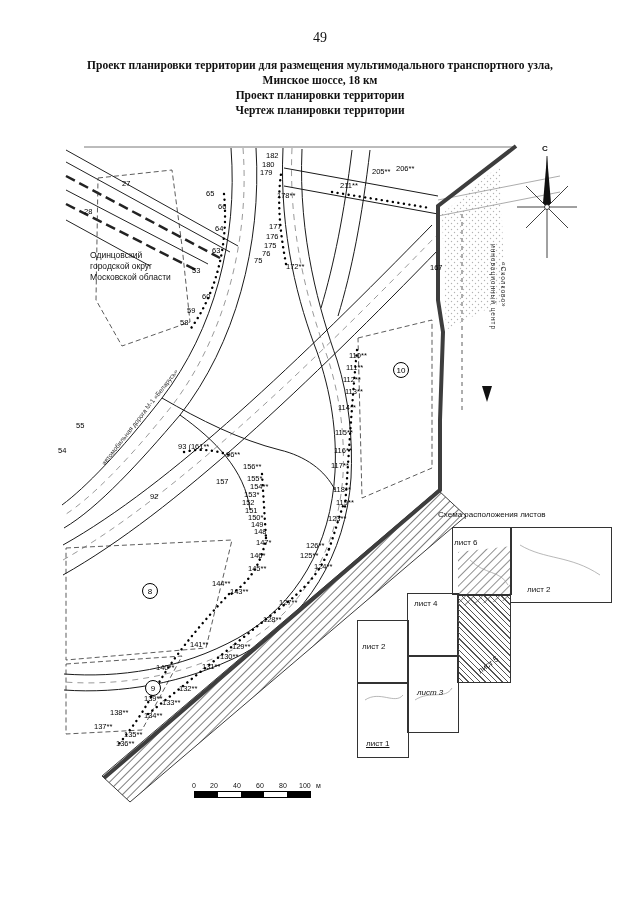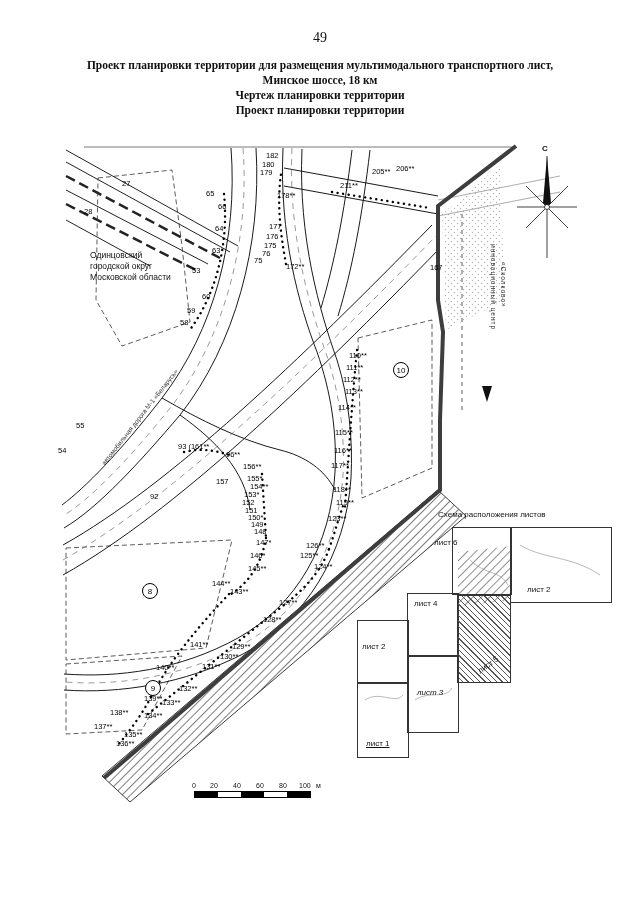--- a/index.html
+++ b/index.html
@@ -38,24 +38,24 @@
   .seg.b{background:#000;} .seg.w{background:#fff;}
 </style>
 </head>
 <body>
 
 <div class="page">
 
   <div class="page-number">49</div>
 
   <div class="title-block">
-    <div>Проект планировки территории для размещения мультимодального транспортного лист,</div>
+    <div>Проект планировки территории для размещения мультимодального транспортного узла,</div>
     <div>Минское шоссе, 18 км</div>
+    <div>Проект планировки территории</div>
     <div>Чертеж планировки территории</div>
-    <div>Проект планировки территории</div>
   </div>
 
   <svg id="map-svg" class="map-svg" width="640" height="905" viewBox="0 0 640 905">
     <defs>
       <pattern id="hatch" width="6" height="6" patternUnits="userSpaceOnUse" patternTransform="rotate(45)">
         <line x1="0" y1="0" x2="0" y2="6" stroke="#444" stroke-width="1.4"></line>
       </pattern>
       <pattern id="stipple" width="6" height="6" patternUnits="userSpaceOnUse">
         <circle cx="1.5" cy="1.5" r="0.7" fill="#666"></circle>
         <circle cx="4.5" cy="4.5" r="0.7" fill="#666"></circle>
@@ -234,21 +234,21 @@
   <div class="ov compass-letter">С</div>
 
   <div class="ov scheme-title">Схема расположения листов</div>
   <div class="sheet-box" style="left:452px;top:527px;width:58px;height:66px;"></div>
   <div class="sheet-box" style="left:510px;top:527px;width:100px;height:74px;"></div>
   <div class="sheet-box" style="left:407px;top:593px;width:50px;height:62px;"></div>
   <div class="sheet-box hatched" style="left:457px;top:595px;width:52px;height:86px;"></div>
   <div class="sheet-box" style="left:357px;top:620px;width:50px;height:62px;"></div>
   <div class="sheet-box" style="left:407px;top:655px;width:50px;height:76px;"></div>
   <div class="sheet-box" style="left:357px;top:682px;width:50px;height:74px;"></div>
-  <span class="sheet-label" style="left:434px;top:538px;">лист 6</span>
+  <span class="sheet-label" style="left:454px;top:538px;">лист 6</span>
   <span class="sheet-label" style="left:527px;top:585px;">лист 2</span>
   <span class="sheet-label" style="left:414px;top:599px;">лист 4</span>
   <span class="sheet-label rot-label" style="left:476px;top:668px;">лист 5</span>
   <span class="sheet-label" style="left:362px;top:642px;">лист 2</span>
   <span class="sheet-label" style="left:417px;top:688px;font-style:italic;">лист 3</span>
   <span class="sheet-label" style="left:366px;top:739px;text-decoration:underline;">лист 1</span>
 
   <div class="scalebar">
     <span class="num sb0">0</span>
     <span class="num sb1">20</span>

